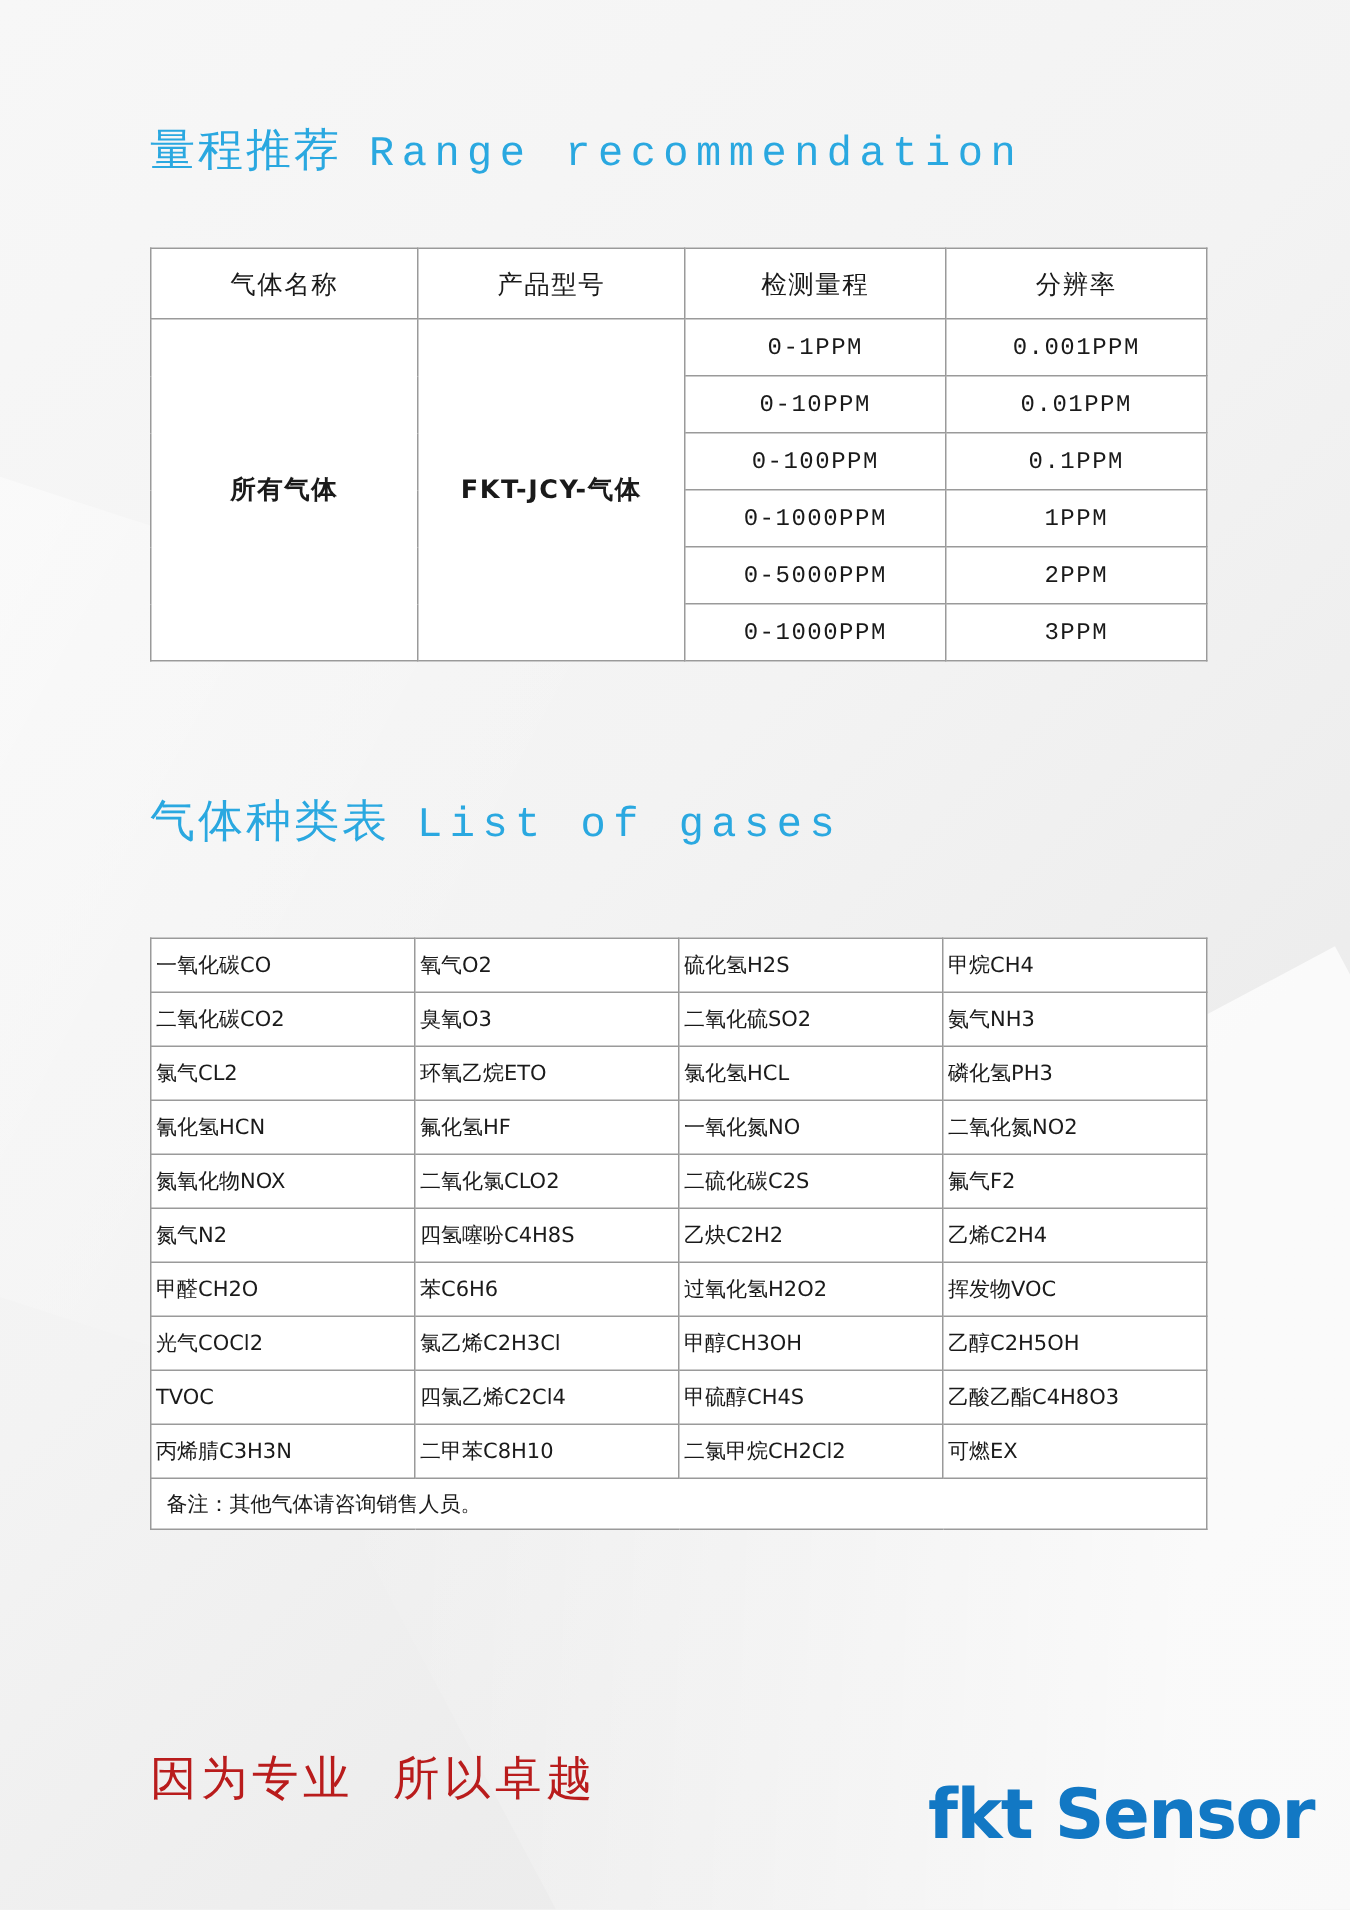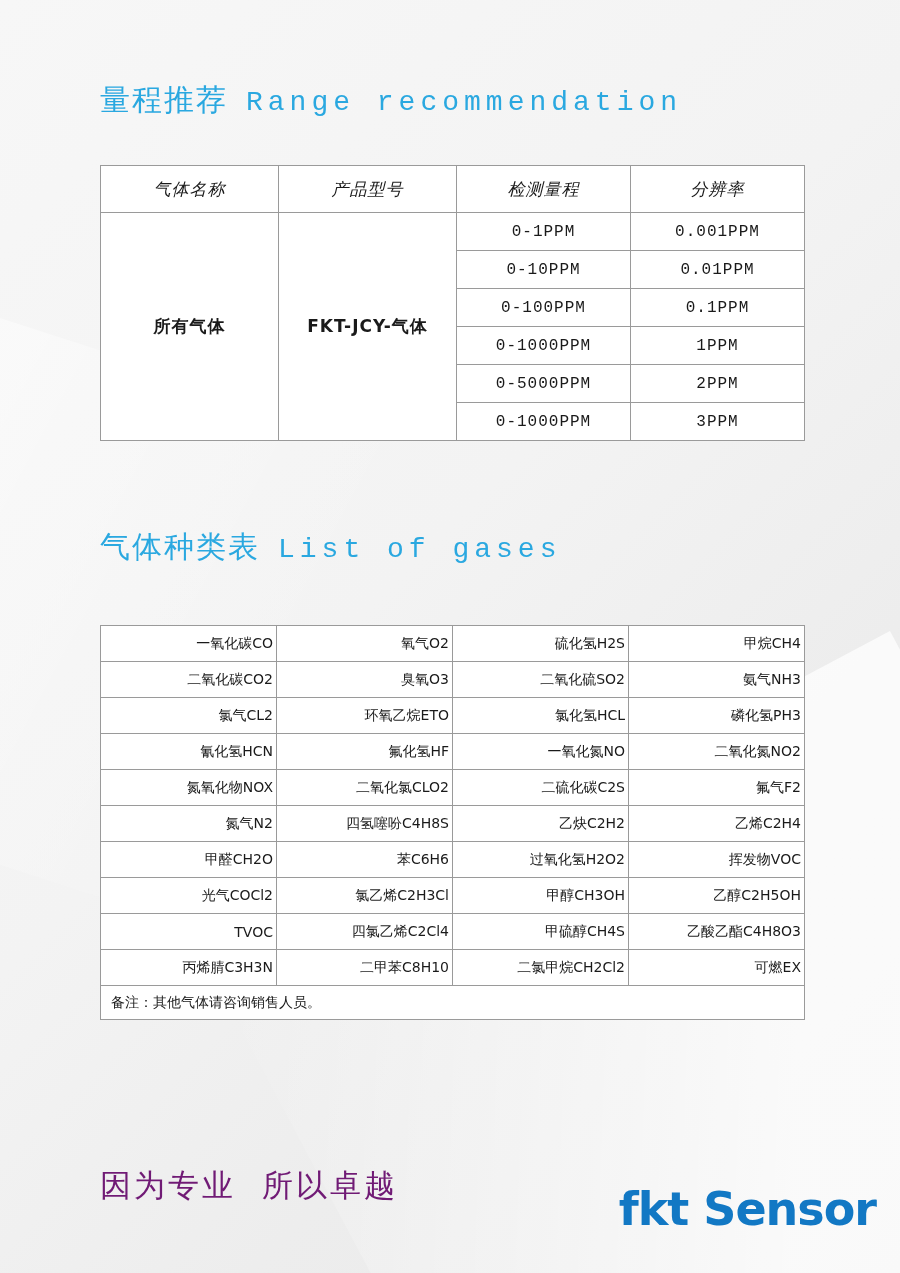--- a/index.html
+++ b/index.html
@@ -94,59 +94,59 @@
     font-family: "DejaVu Sans", sans-serif;
     font-size: 17px;
     letter-spacing: 1px;
   }
   .range-table td.cnb {
     font-family: "DejaVu Sans", sans-serif;
     font-size: 17px;
     letter-spacing: 1px;
     font-weight: bold;
   }
-  .range-table .hdr td { height: 46px; font-style: italic; }
+  .range-table .hdr td { height: 46px; }
   .range-table col.c1 { width: 178px; }
   .range-table col.c2 { width: 178px; }
   .range-table col.c3 { width: 174px; }
   .range-table col.c4 { width: 174px; }
 
   
   .gas-table {
     position: absolute;
     left: 100px;
     top: 625px;
     width: 704px;
     border-collapse: collapse;
     background: #ffffff;
     table-layout: fixed;
   }
   .gas-table td {
     border: 1px solid #9a9a9a;
-    text-align: right;
+    text-align: left;
     font-family: "DejaVu Sans", sans-serif;
     font-size: 14px;
     color: #1a1a1a;
     height: 35px;
     padding: 0 3px;
   }
   .gas-table col { width: 176px; }
   .gas-table td.note {
     text-align: left;
     padding-left: 10px;
     font-size: 14px;
     height: 33px;
   }
 
   
   .footer-slogan {
     position: absolute;
     left: 100px;
     top: 1165px;
-    color: #701a75;
+    color: #b91c1c;
     font-family: "DejaVu Sans", sans-serif;
     font-size: 31px;
     letter-spacing: 3px;
     white-space: nowrap;
   }
   .footer-slogan .gap { display: inline-block; width: 26px; }
   .footer-logo {
     position: absolute;
     right: 24px;
     top: 1148px;

